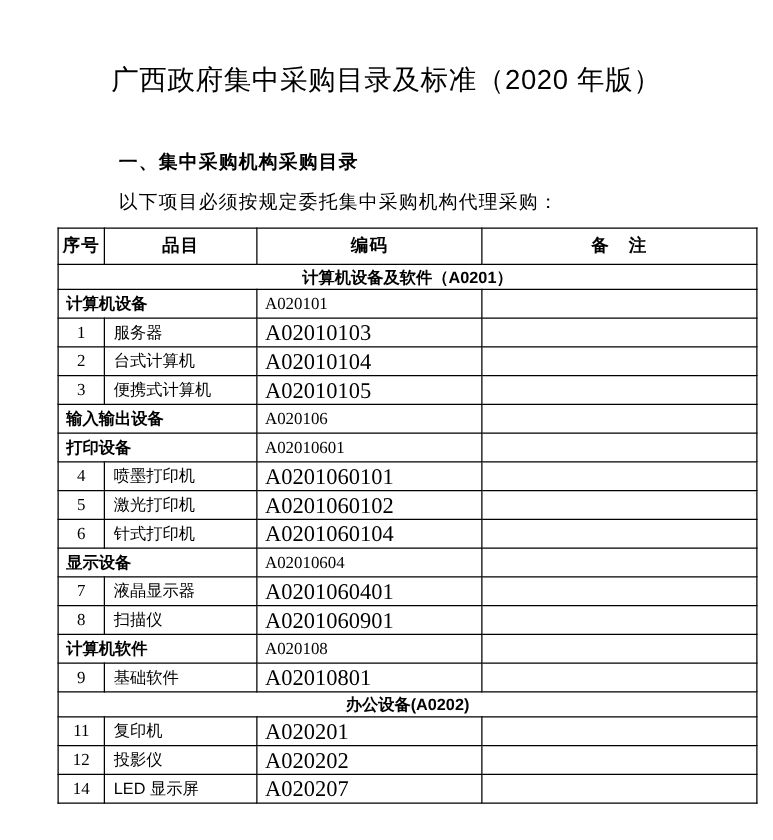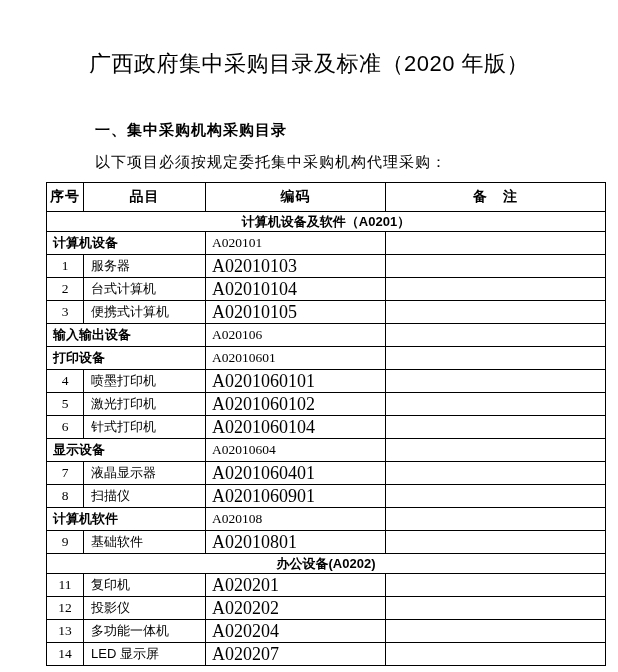--- a/index.html
+++ b/index.html
@@ -210,26 +210,20 @@
           <td class="item-code">A020201</td>
           <td class="remark"></td>
         </tr>
         <tr class="item">
           <td class="item-no">12</td>
           <td class="item-name">投影仪</td>
           <td class="item-code">A020202</td>
           <td class="remark"></td>
         </tr>
         <tr class="item">
-          <td class="item-no">13</td>
-          <td class="item-name">多功能一体机</td>
-          <td class="item-code">A020204</td>
-          <td class="remark"></td>
-        </tr>
-        <tr class="item">
           <td class="item-no">14</td>
           <td class="item-name">LED 显示屏</td>
           <td class="item-code">A020207</td>
           <td class="remark"></td>
         </tr>
       </tbody>
   </table>
 </div>
 
 </body></html>

